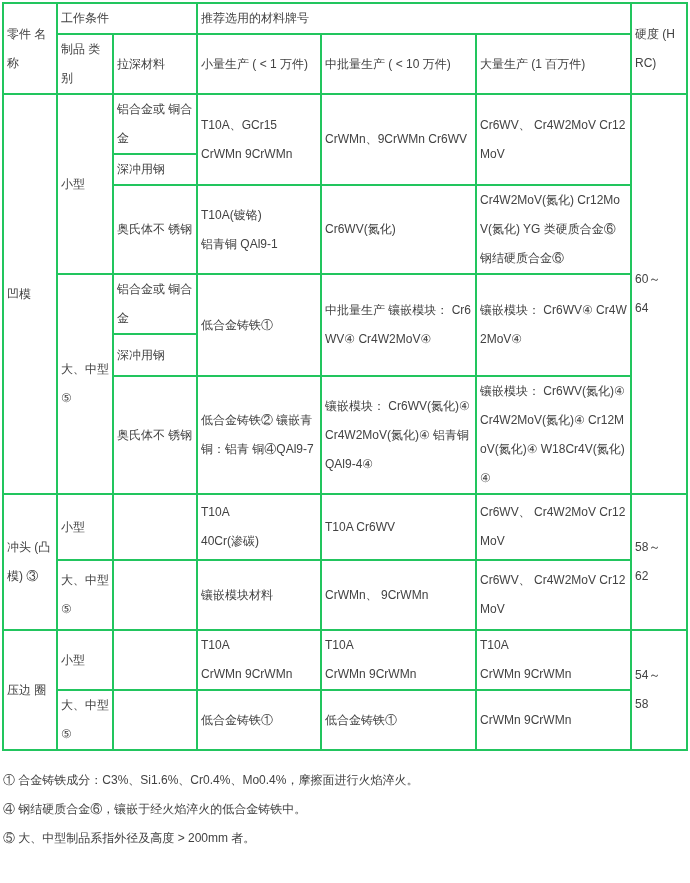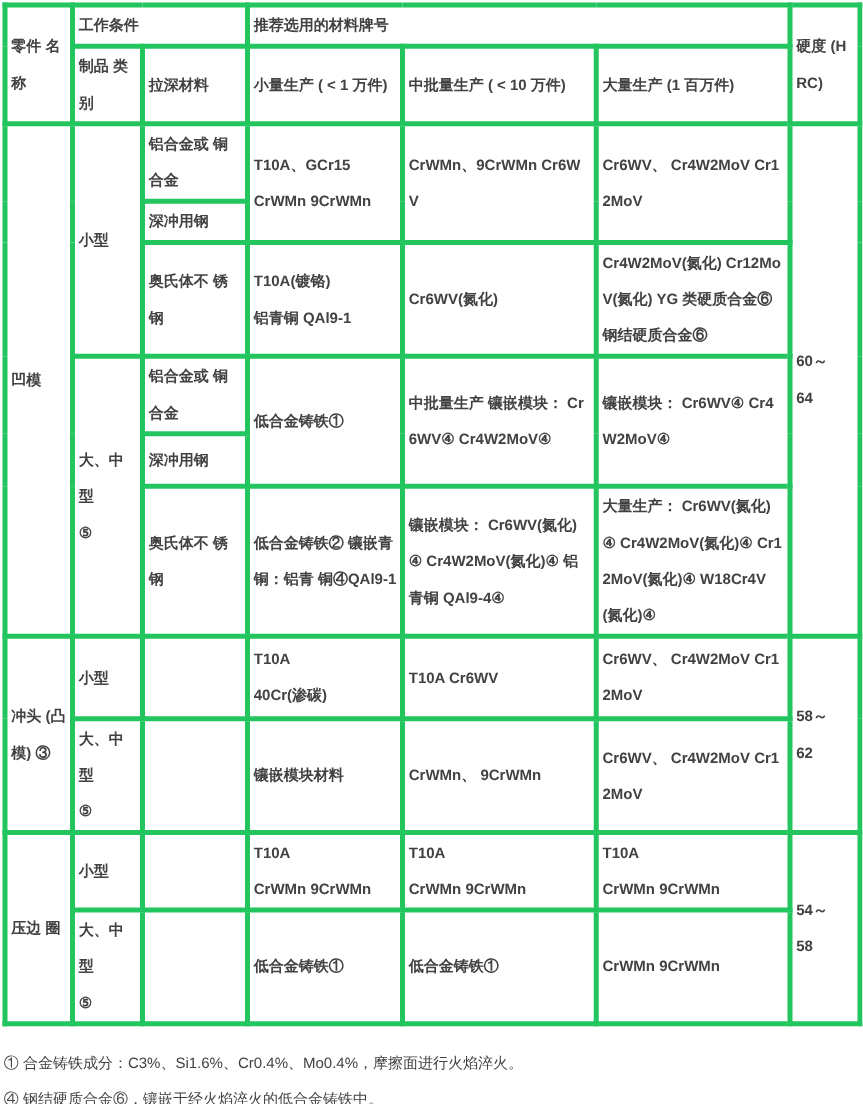--- a/index.html
+++ b/index.html
@@ -18,29 +18,29 @@
     box-sizing: border-box;
   }
   table.materials {
     border-collapse: collapse;
     table-layout: fixed;
     margin-left: 2px;
     width: 684px;
     font-size: 12px;
   }
   table.materials td {
-    border: 4px solid #22c55e;
+    border: 2px solid #22c55e;
     vertical-align: middle;
     padding: 0 3px;
     line-height: 29px;
     white-space: pre-line;
     word-break: break-all;
     overflow: hidden;
     color: #424242;
-    font-weight: bold;
+    font-weight: normal;
     text-align: left;
   }
   
   tr.h1  { height: 31px; }
   tr.h2  { height: 41px; }
   tr.r1  { height: 59px; }
   tr.r2  { height: 29px; }
   tr.r3  { height: 86px; }
   tr.r4  { height: 55px; }
   tr.r5  { height: 42px; }
@@ -116,23 +116,23 @@
       <td>铝合金或 铜合金</td>
       <td rowspan="2">低合金铸铁①</td>
       <td rowspan="2">中批量生产 镶嵌模块： Cr6WV④ Cr4W2MoV④</td>
       <td rowspan="2">镶嵌模块： Cr6WV④ Cr4W2MoV④</td>
     </tr>
     <tr class="r5">
       <td>深冲用钢</td>
     </tr>
     <tr class="r6">
       <td>奥氏体不 锈钢</td>
-      <td>低合金铸铁② 镶嵌青铜：铝青 铜④QAl9-1</td>
+      <td>低合金铸铁② 镶嵌青铜：铝青 铜④QAl9-7</td>
       <td>镶嵌模块： Cr6WV(氮化)④ Cr4W2MoV(氮化)④ 铝青铜 QAl9-4④</td>
-      <td>大量生产： Cr6WV(氮化)④ Cr4W2MoV(氮化)④ Cr12MoV(氮化)④ W18Cr4V(氮化)④</td>
+      <td>镶嵌模块： Cr6WV(氮化)④ Cr4W2MoV(氮化)④ Cr12MoV(氮化)④ W18Cr4V(氮化)④</td>
     </tr>
 
     <tr class="r7">
       <td rowspan="2">冲头 (凸模) ③</td>
       <td>小型</td>
       <td></td>
       <td>T10A
 40Cr(渗碳)</td>
       <td>T10A Cr6WV</td>
       <td>Cr6WV、 Cr4W2MoV Cr12MoV</td>

